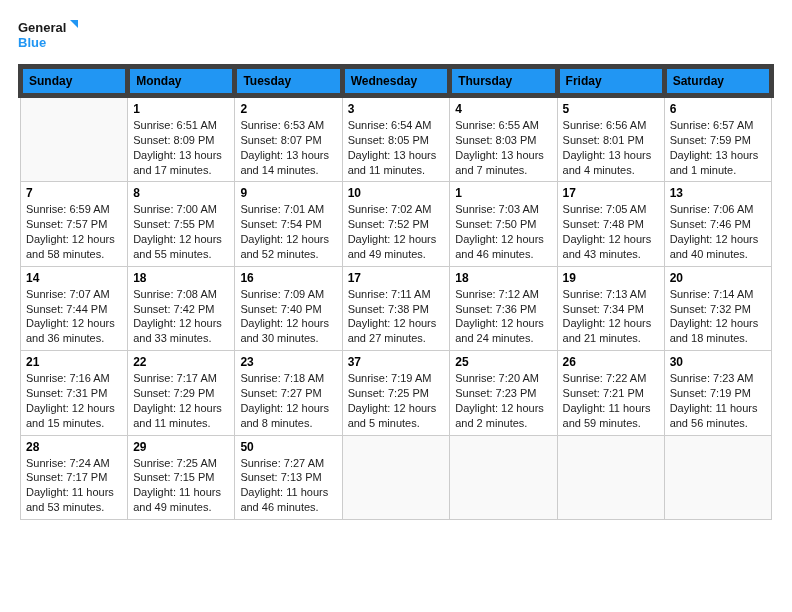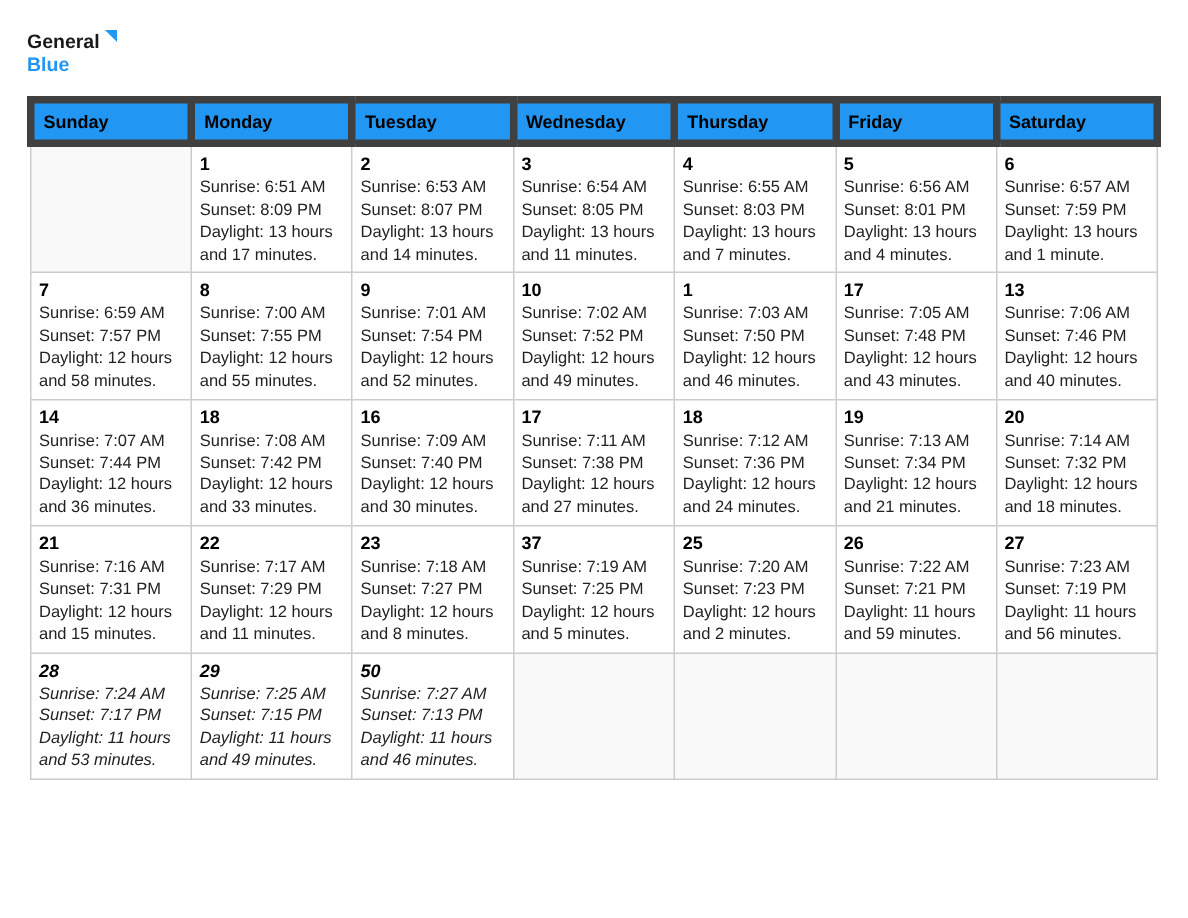--- a/index.html
+++ b/index.html
@@ -71,21 +71,20 @@
     .day-info {
       font-size: 11px;
       color: #222;
       line-height: 1.35;
     }
     .empty-cell {
       background: #f9f9f9;
     }
     .last-row td {
       border-bottom: 1px solid #ccc;
-      font-style: italic;
     }
   </style>
 </head>
 <body>
 
 <div class="page">
   <div class="header">
     <div class="logo">
     <svg width="60" height="36" viewBox="0 0 60 36" xmlns="http://www.w3.org/2000/svg">
       <text x="0" y="14" font-size="13" font-weight="bold" font-family="Arial,sans-serif" fill="#1a1a1a">General</text>
@@ -218,21 +217,21 @@
           </td>
           <td>
             <span class="day-num">25</span>
             <div class="day-info">Sunrise: 7:20 AM<br>Sunset: 7:23 PM<br>Daylight: 12 hours<br>and 2 minutes.</div>
           </td>
           <td>
             <span class="day-num">26</span>
             <div class="day-info">Sunrise: 7:22 AM<br>Sunset: 7:21 PM<br>Daylight: 11 hours<br>and 59 minutes.</div>
           </td>
           <td>
-            <span class="day-num">27</span>
+            <span class="day-num">30</span>
             <div class="day-info">Sunrise: 7:23 AM<br>Sunset: 7:19 PM<br>Daylight: 11 hours<br>and 56 minutes.</div>
           </td>
         </tr>
         <tr class="last-row">
           <td>
             <span class="day-num">28</span>
             <div class="day-info">Sunrise: 7:24 AM<br>Sunset: 7:17 PM<br>Daylight: 11 hours<br>and 53 minutes.</div>
           </td>
           <td>
             <span class="day-num">29</span>

